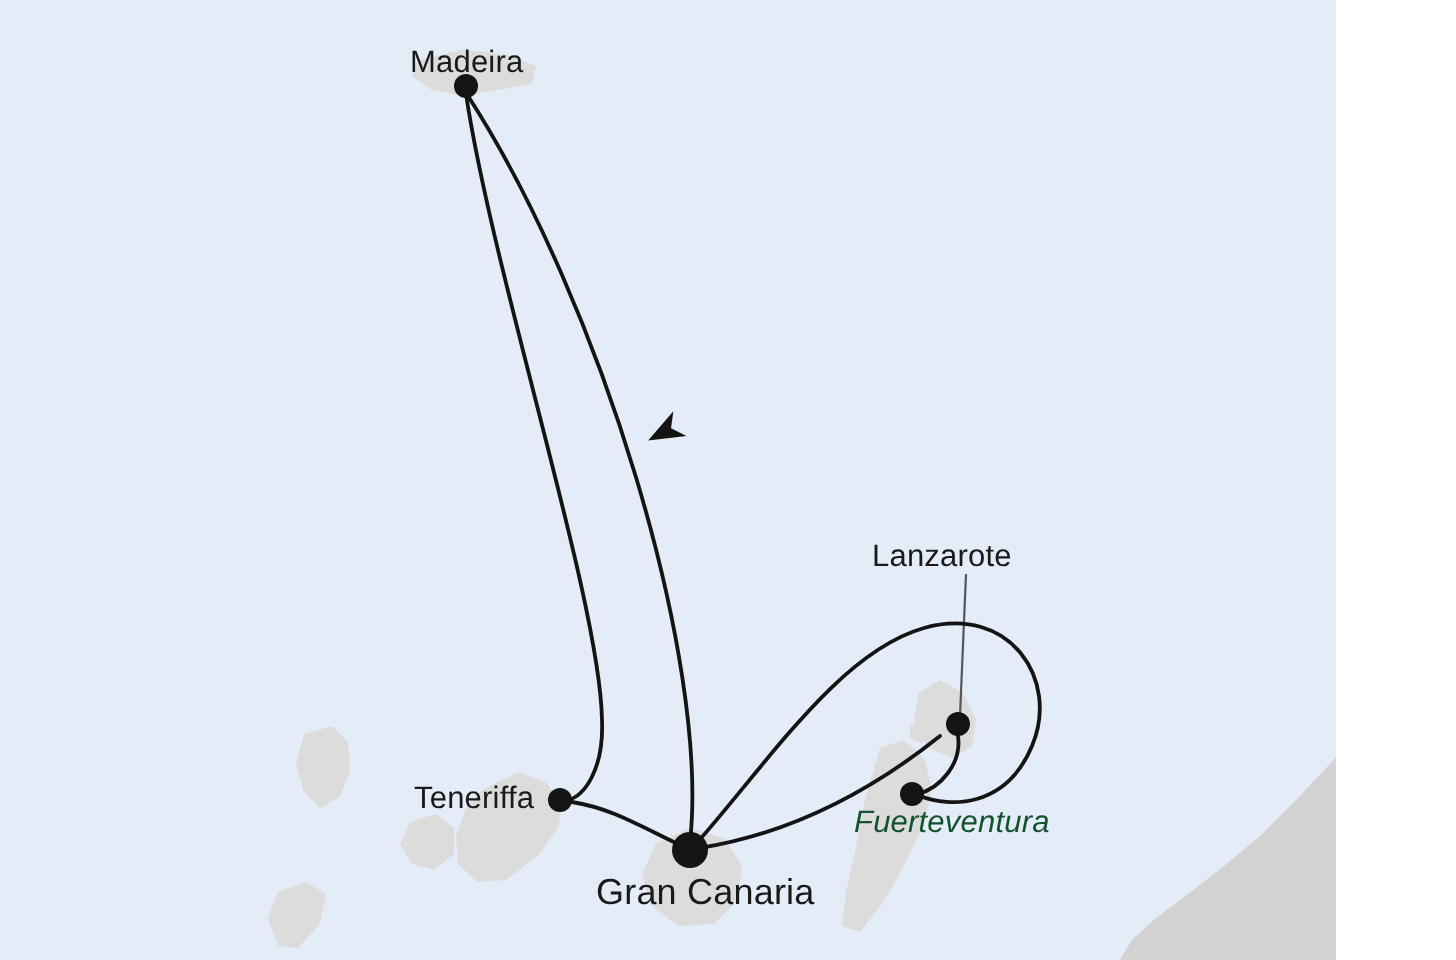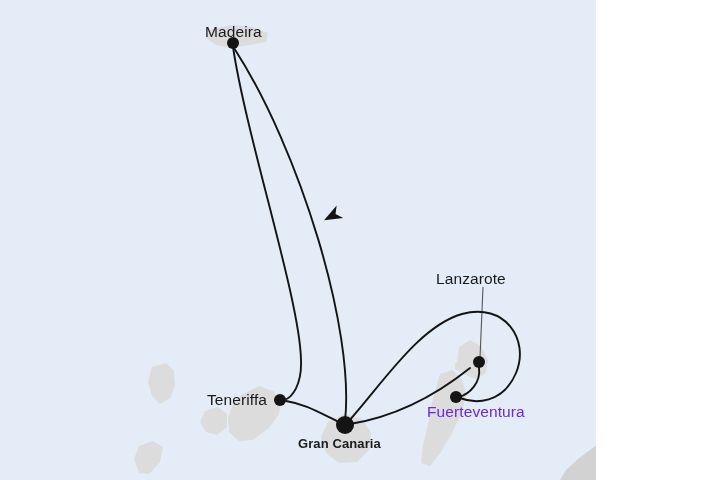--- a/index.html
+++ b/index.html
@@ -3,21 +3,21 @@
 <meta charset="utf-8">
 <title>Cruise Route Map</title>
 <style>
   html, body {
     margin: 0;
     padding: 0;
     background: #ffffff;
   }
   #map-root {
     position: relative;
-    width: 596px;
+    width: 668px;
     height: 480px;
     overflow: hidden;
     font-family: "Liberation Sans", sans-serif;
     background: #e3ecf7;
   }
   #map-svg {
     position: absolute;
     top: 0;
     left: 0;
     width: 728px;
@@ -27,22 +27,22 @@
   .port-label {
     position: absolute;
     font-family: "Liberation Sans", sans-serif;
     font-size: 15.5px;
     color: #1a1a1a;
     white-space: nowrap;
     letter-spacing: 0.1px;
     line-height: 1;
   }
   .port-label.bold {
-    font-weight: bold;
-    font-size: 13px;
+    font-weight: normal;
+    font-size: 18px;
   }
 </style>
 </head>
 <body>
 
 <div id="map-root" style="background: rgb(227, 236, 247);">
 
   <svg id="map-svg" viewBox="0 0 728 480" xmlns="http://www.w3.org/2000/svg">
     <defs>
       <marker id="routeArrow" viewBox="0 0 10 10" refX="5" refY="5" markerWidth="5" markerHeight="5" orient="auto-start-reverse">
@@ -89,16 +89,16 @@
         <circle cx="479" cy="362" r="6" fill="#141414"></circle>
         <circle cx="456" cy="397" r="6" fill="#141414"></circle>
       </g>
   </svg>
 
   <div id="labels-layer">
       <div class="port-label" style="left: 205px; top: 24px; color: rgb(26, 26, 26);">Madeira</div>
       <div class="port-label" style="left: 207px; top: 392px; color: rgb(26, 26, 26);">Teneriffa</div>
       <div class="port-label bold" style="left: 298px; top: 437px; color: rgb(26, 26, 26);">Gran Canaria</div>
       <div class="port-label" style="left: 436px; top: 271px; color: rgb(26, 26, 26);">Lanzarote</div>
-      <div class="port-label" style="left: 427px; top: 404px; color: #6d28d9;">Fuerteventura</div>
+      <div class="port-label" style="left: 427px; top: 404px; color: #14532d; font-style: italic;">Fuerteventura</div>
     </div>
 
 </div>
 
 </body></html>

